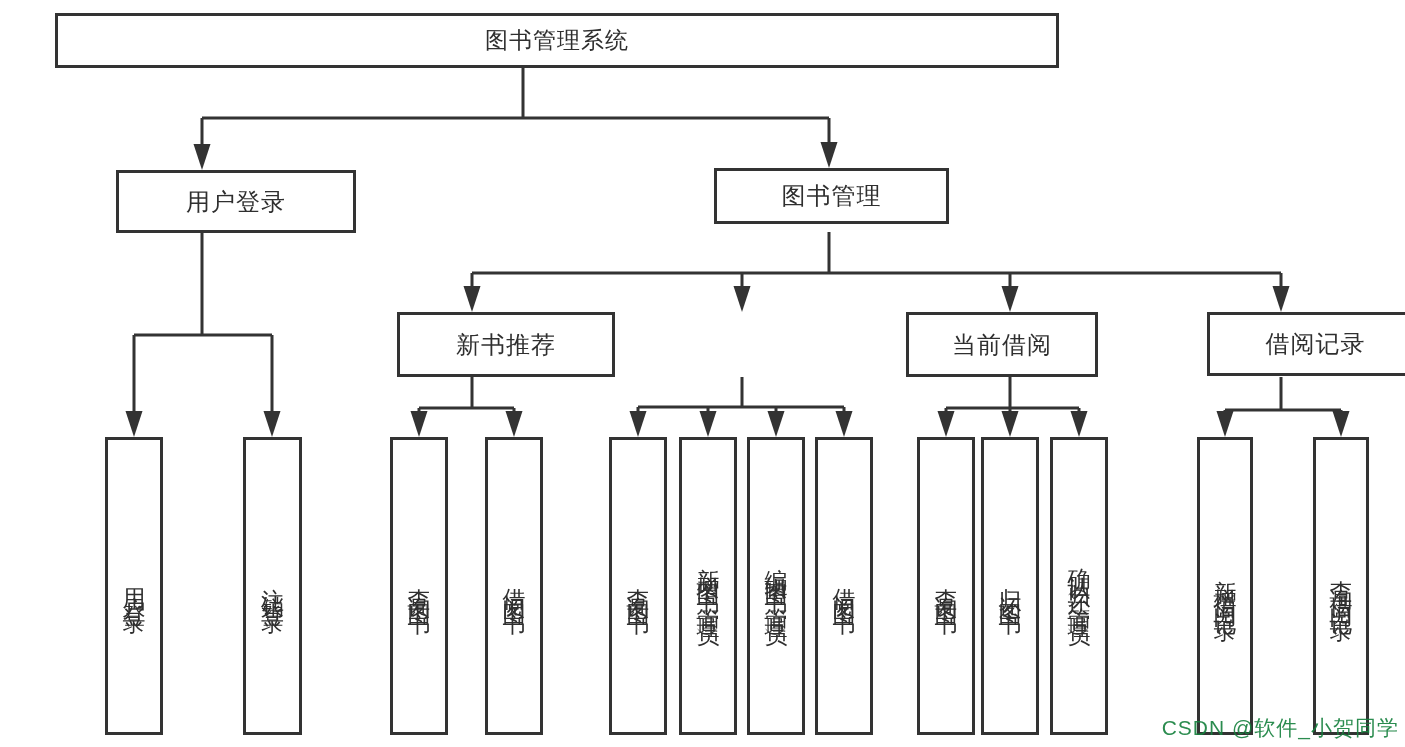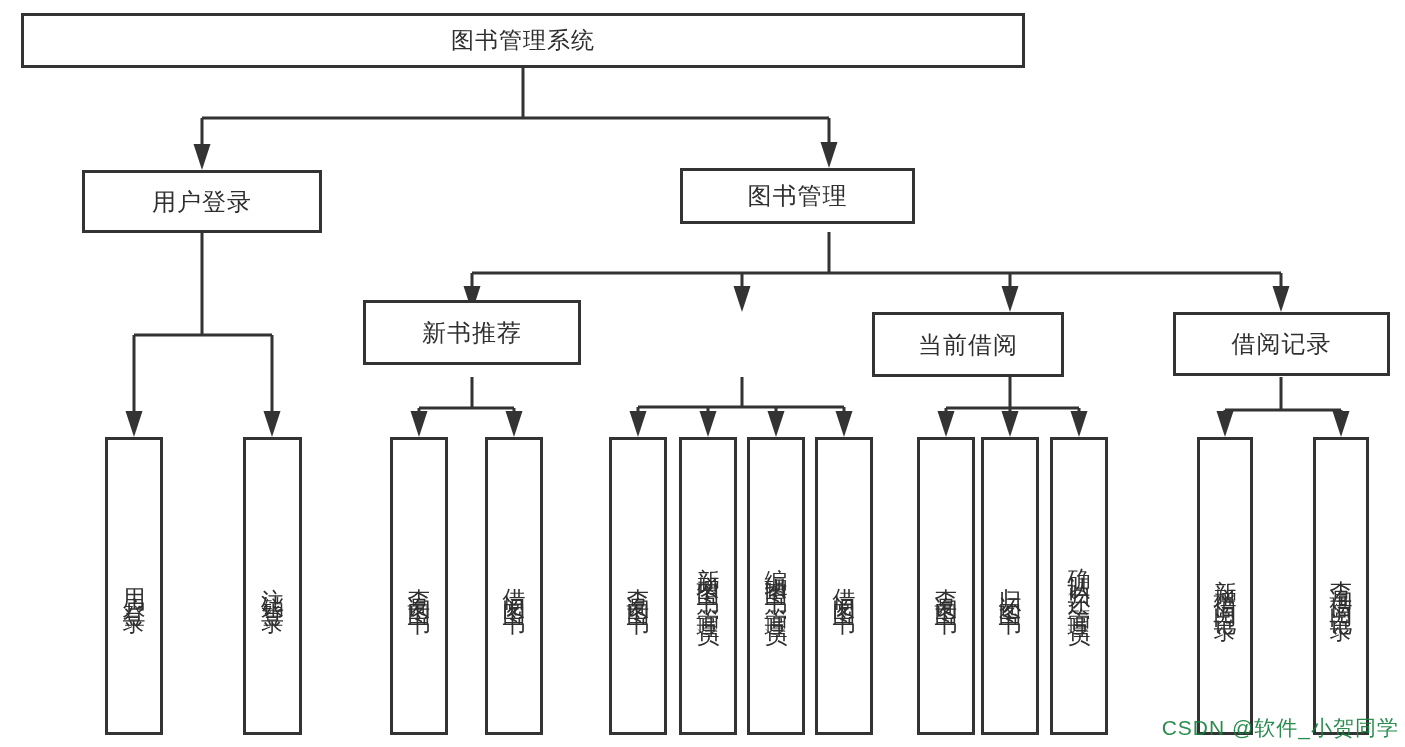--- a/index.html
+++ b/index.html
@@ -14,20 +14,21 @@
   .hbox{
     position:absolute;
     box-sizing:border-box;
     border:3px solid #333333;
     background:#ffffff;
     display:flex;align-items:center;justify-content:center;
     font-size:24px;
     letter-spacing:1px;
     color:#2f2f2f;
     z-index:2;
+    margin-left:34px;
   }
   .root-box{font-size:23px;}
   .vbox{
     position:absolute;
     box-sizing:border-box;
     border:3px solid #333333;
     background:#ffffff;
     display:flex;align-items:center;justify-content:center;
     writing-mode:vertical-rl;
     text-orientation:mixed;
@@ -93,21 +94,21 @@
       <polygon points="1216.5,411 1233.5,411 1225,437"></polygon>
       <polygon points="1332.5,411 1349.5,411 1341,437"></polygon>
     </g>
   </svg>
 
   <div class="hbox root-box" style="left:21px;top:13px;width:1004px;height:55px">图书管理系统</div>
 
   <div class="hbox" style="left:82px;top:170px;width:240px;height:63px">用户登录</div>
   <div class="hbox" style="left:680px;top:168px;width:235px;height:56px">图书管理</div>
 
-  <div class="hbox" style="left:363px;top:300px;width:218px;height:65px">新书推荐</div>
+  <div class="hbox" style="left:363px;top:312px;width:218px;height:65px">新书推荐</div>
   <div class="hbox" style="left:872px;top:312px;width:192px;height:65px">当前借阅</div>
   <div class="hbox" style="left:1173px;top:312px;width:217px;height:64px">借阅记录</div>
 
   <div class="vbox" style="left:105px;width:58px">用户登录</div>
   <div class="vbox" style="left:243px;width:59px">注销登录</div>
 
   <div class="vbox" style="left:390px;width:58px">查询图书</div>
   <div class="vbox" style="left:485px;width:58px">借阅图书</div>
 
   <div class="vbox" style="left:609px;width:58px">查询图书</div>

